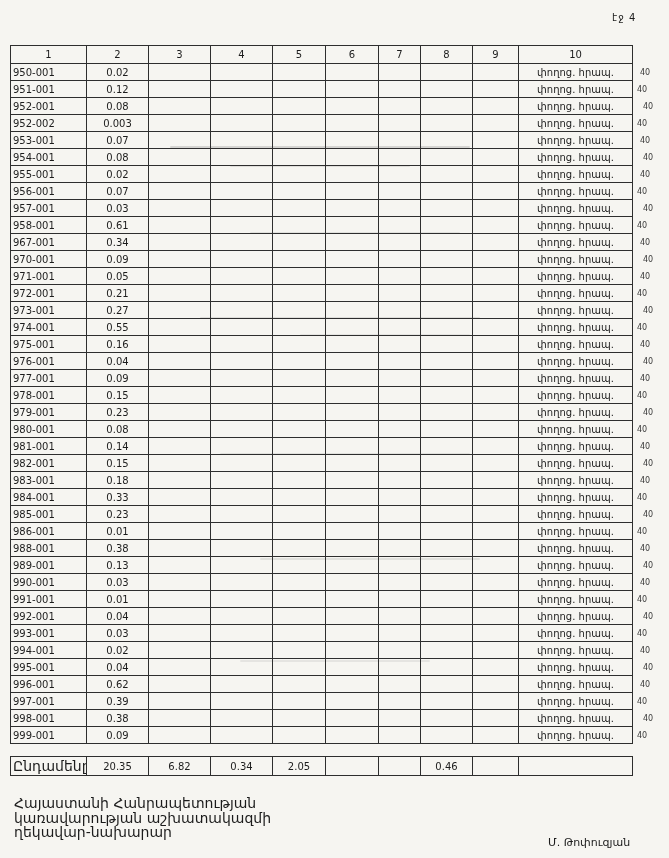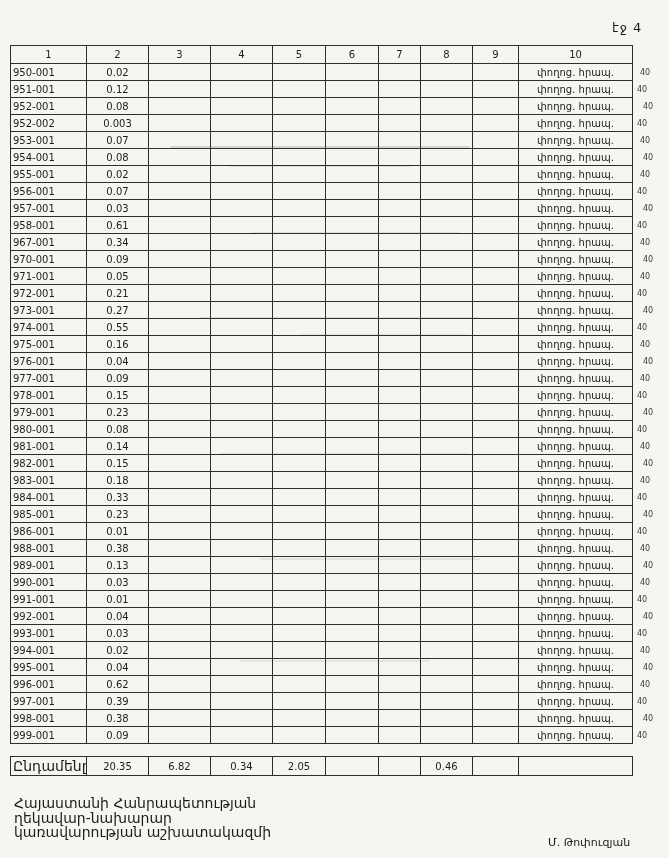--- a/index.html
+++ b/index.html
@@ -7,22 +7,22 @@
   body {
     width: 669px; height: 858px;
     background: #f6f5f1;
     font-family: "DejaVu Sans", sans-serif;
     color: #1c1c1c;
     position: relative;
     overflow: hidden;
   }
 
   .page-num {
-    position: absolute; left: 612px; top: 20px;
-    font-size: 13px; letter-spacing: 1px;
+    position: absolute; left: 612px; top: 12px;
+    font-size: 10px; letter-spacing: 1px;
   }
 
   table { border-collapse: collapse; table-layout: fixed; }
 
   #main-table {
     position: absolute; left: 10px; top: 45px; width: 622px;
   }
   #main-table th, #main-table td,
   #totals-table td {
     border: 1px solid #2e2e2e;
@@ -660,17 +660,17 @@
 <div class="streak" style="left:230px; top:165px; width:180px; opacity:.7;"></div>
 <div class="streak" style="left:250px; top:232px; width:210px; opacity:.6;"></div>
 <div class="streak" style="left:200px; top:317px; width:280px; opacity:.7;"></div>
 <div class="streak" style="left:300px; top:334px; width:170px; opacity:.5;"></div>
 <div class="streak" style="left:220px; top:453px; width:250px; opacity:.6;"></div>
 <div class="streak" style="left:260px; top:558px; width:220px; opacity:.6;"></div>
 <div class="streak" style="left:240px; top:660px; width:190px; opacity:.5;"></div>
 
 <div class="footer">
   <div>Հայաստանի Հանրապետության</div>
+  <div>կառավարության աշխատակազմի</div>
   <div>ղեկավար-նախարար</div>
-  <div>կառավարության աշխատակազմի</div>
 </div>
 
 <div class="signature">Մ. Թոփուզյան</div>
 
 </body></html>

